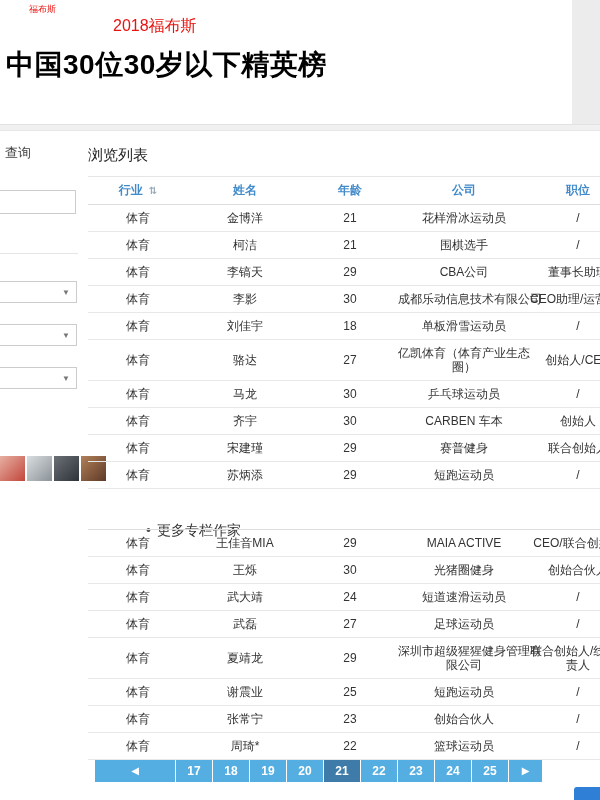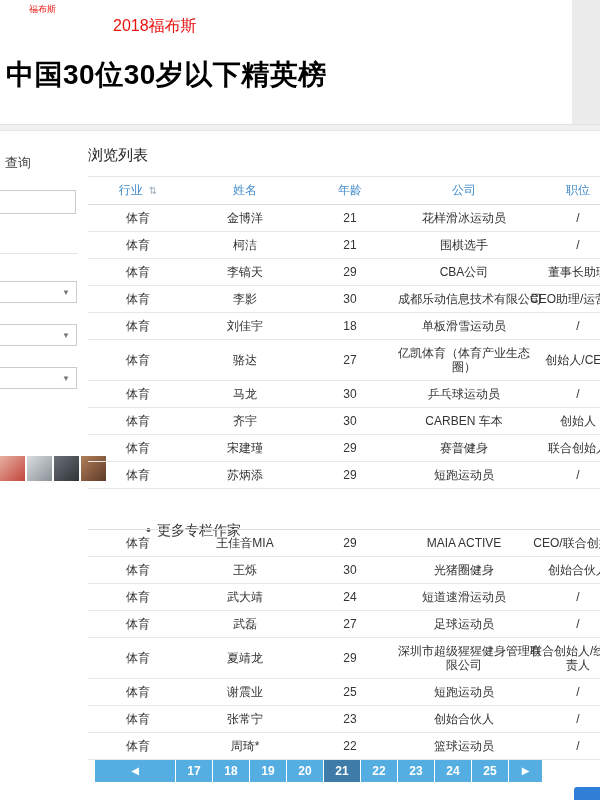--- a/index.html
+++ b/index.html
@@ -6,26 +6,26 @@
   html,body { width:600px; height:800px; }
   body {
     position:relative; overflow:hidden; background:#fff;
     font-family:"Liberation Sans","DejaVu Sans",sans-serif; color:#333;
   }
   .abs { position:absolute; }
 
   
   .top-left-red { left:2px; top:3px; font-size:9px; color:var(--title-red,#e8120e);margin-left:27px; }
   .red-title { left:113px; top:16px; font-size:16px; font-weight:400; color:var(--title-red,#e8120e); }
-  .main-title { left:6px; top:56px; font-size:28px; font-weight:700; color:#000; letter-spacing:.5px;text-align:right; }
+  .main-title { left:6px; top:46px; font-size:28px; font-weight:700; color:#000; letter-spacing:.5px;text-align:right; }
   .top-right-gray { right:0; top:0; width:28px; height:125px; background:#ececec; }
   .band { left:0; top:124px; width:600px; height:7px; background:#f0f0f0; border-top:1px solid #e2e2e2; border-bottom:1px solid #e6e6e6; }
 
   
-  .q-label { left:5px; top:154px; font-size:13px; color:#444; }
+  .q-label { left:5px; top:144px; font-size:13px; color:#444; }
   .s-input { left:-34px; top:190px; width:110px; height:24px; border:1px solid #ccc; background:#fff; font-size:12px; padding:0 6px; }
   .s-line { left:0; top:253px; width:78px; border-top:1px solid #e5e5e5; }
   .s-select { left:-40px; width:117px; height:22px; border:1px solid #ccc; background:#fff; cursor:pointer; }
   .s-select .caret { position:absolute; right:6px; top:6px; font-size:8px; color:#777; }
   .sel-1 { top:281px; } .sel-2 { top:324px; } .sel-3 { top:367px; }
 
   
   .avatar { top:456px; width:25px; height:25px; }
   .av-1 { left:0;  background:linear-gradient(135deg,#e7b0a2,#c2463c); }
   .av-2 { left:27px; background:linear-gradient(135deg,#d9dde0,#8b9298); }
@@ -35,21 +35,21 @@
   .more-link .bullet { margin-right:6px; color:#555; }
 
   
   .list-title { left:88px; top:146px; font-size:15px; font-weight:400; color:#222; }
   .tbl-wrap { left:88px; width:512px; overflow:hidden; }
   .wrap-a { top:176px; }
   .wrap-b { top:529px; }
   table { border-collapse:collapse; table-layout:fixed; width:538px; }
   col.c1{width:100px;} col.c2{width:114px;} col.c3{width:96px;} col.c4{width:132px;} col.c5{width:96px;}
   th {
-    color:var(--link-blue,#428bca); font-size:12px; font-weight:400; text-align:center;
+    color:var(--link-blue,#428bca); font-size:12px; font-weight:700; text-align:center;
     padding:5px 0; border-top:1px solid #e5e5e5; border-bottom:1px solid #ddd; white-space:pre; cursor:pointer;
   }
   th .sort { margin-left:6px; font-size:10px; color:#9ab; }
   td {
     font-size:12px; color:#333; text-align:center; padding:6px 0;
     border-bottom:1px solid #e8e8e8; line-height:14px; white-space:pre; overflow:visible;
   }
   .wrap-b table { border-top:1px solid #ddd; }
 
   

